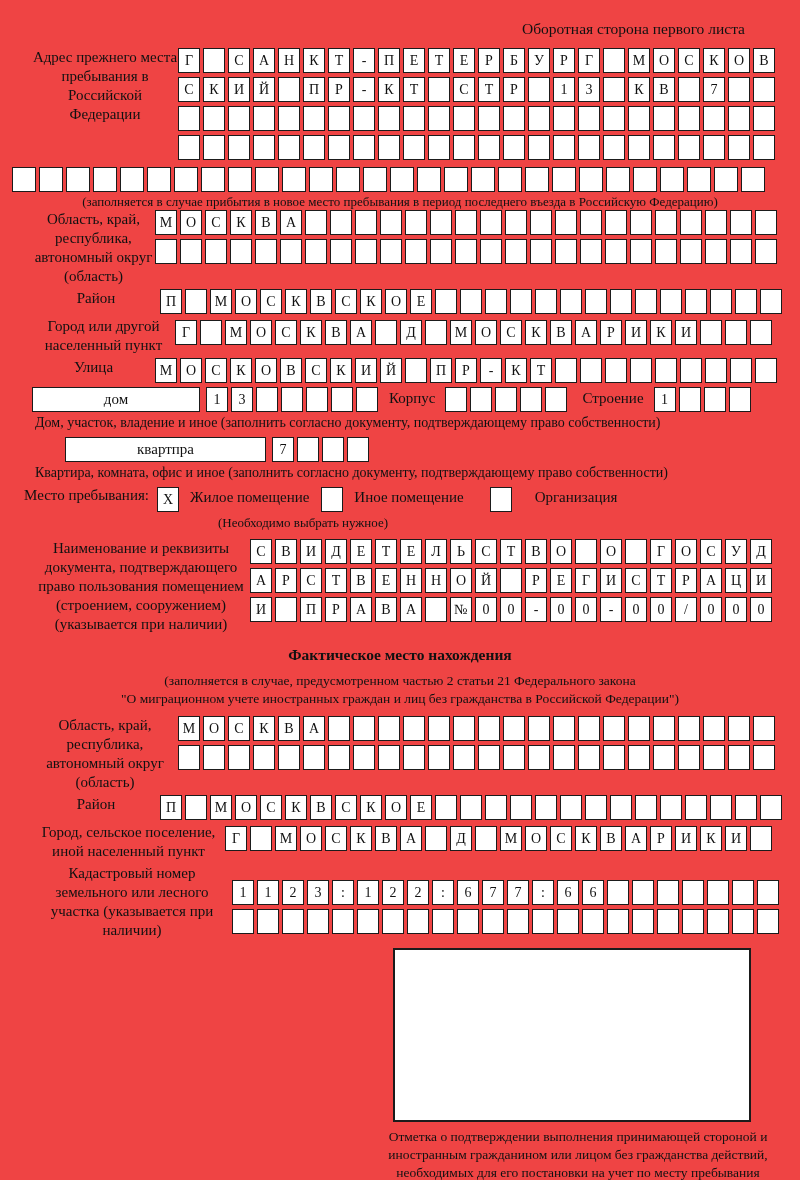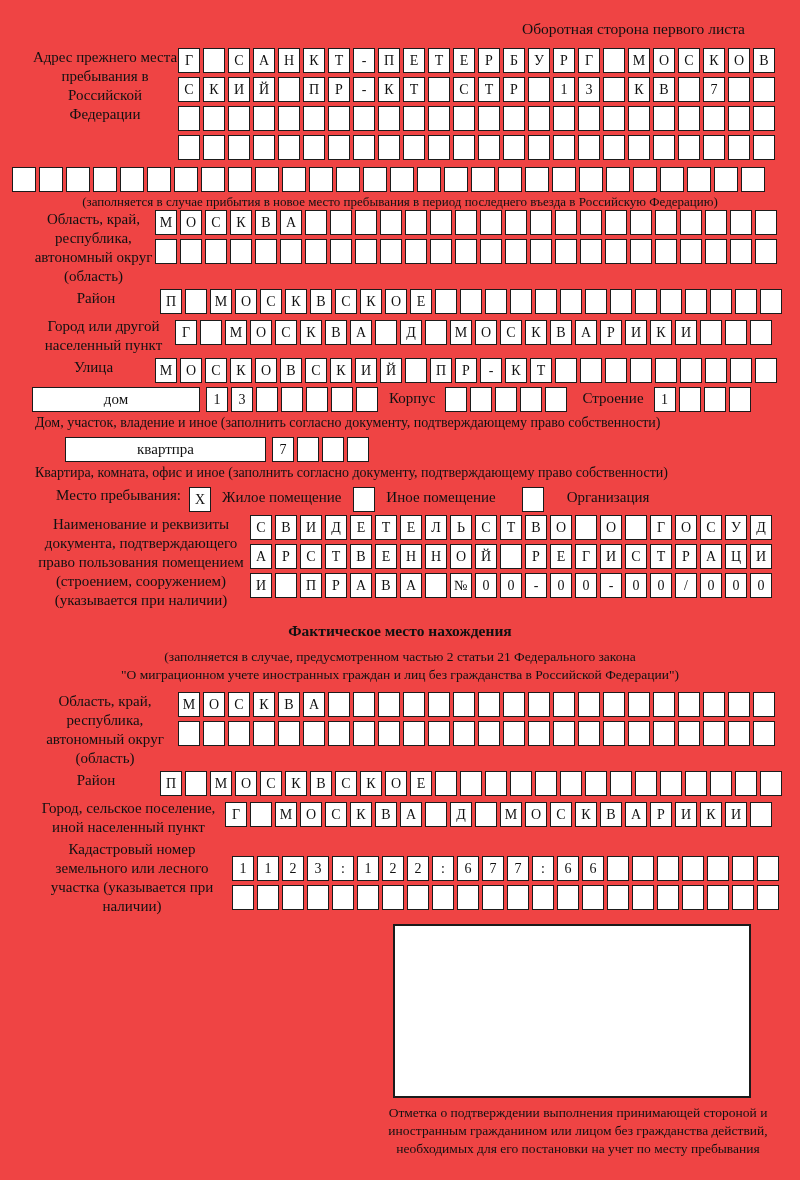--- a/index.html
+++ b/index.html
@@ -13,21 +13,21 @@
   .rows .grid{margin-bottom:4px;}
   .grid{display:flex;flex:none;}
   .cell{box-sizing:border-box;width:22px;height:25px;border:1.6px solid #1b1b1b;margin-right:3px;
         display:flex;align-items:center;justify-content:center;font-size:14px;flex:none;background:#fff;}
   .wide .cell{width:24px;}
   .namedbox{box-sizing:border-box;border:1.6px solid #1b1b1b;height:25px;display:flex;align-items:center;
         justify-content:center;font-size:15px;flex:none;background:#fff;}
   .cap{font-size:13px;line-height:16px;}
   .center{text-align:center;}
   .sec-title{text-align:center;font-weight:bold;font-size:15.5px;margin:8px 0 8px 0;}
-  .stay-lbl{padding-left:48px;width:141px;flex:none;}
+  .stay-lbl{padding-left:16px;width:141px;flex:none;}
   .opt{margin:2px 12px 0 8px;flex:none;}
   .stamp-box{box-sizing:border-box;margin:8px 0 6px 393px;width:358px;height:174px;border:2px solid #1b1b1b;background:#fff;}
   .stamp-cap{margin-left:378px;width:400px;text-align:center;font-size:13.5px;line-height:18px;}
   .note-line{text-align:center;font-size:13.5px;line-height:18px;}
   .subcap{margin:1px 0 6px 35px;font-size:14px;}
 </style>
 </head>
 <body>
 
 <div class="page">
@@ -372,20 +372,21 @@
 
   <div class="row">
     <div class="stay-lbl">Место пребывания:</div>
     <div class="cell">X</div>
     <div class="opt">Жилое помещение</div>
     <div class="cell"></div>
     <div class="opt">Иное помещение</div>
     <div class="cell" style="margin-left:14px;"></div>
     <div class="opt" style="margin-left:20px;">Организация</div>
   </div>
+  <div class="cap" style="margin:0 0 8px 218px;">(Необходимо выбрать нужное)</div>
 
   <div class="row">
     <div class="lbl w218">Наименование и реквизиты документа, подтверждающего право пользования помещением (строением, сооружением) (указывается при наличии)</div>
     <div class="rows">
       <div class="grid">
           <div class="cell">С</div>
           <div class="cell">В</div>
           <div class="cell">И</div>
           <div class="cell">Д</div>
           <div class="cell">Е</div>

